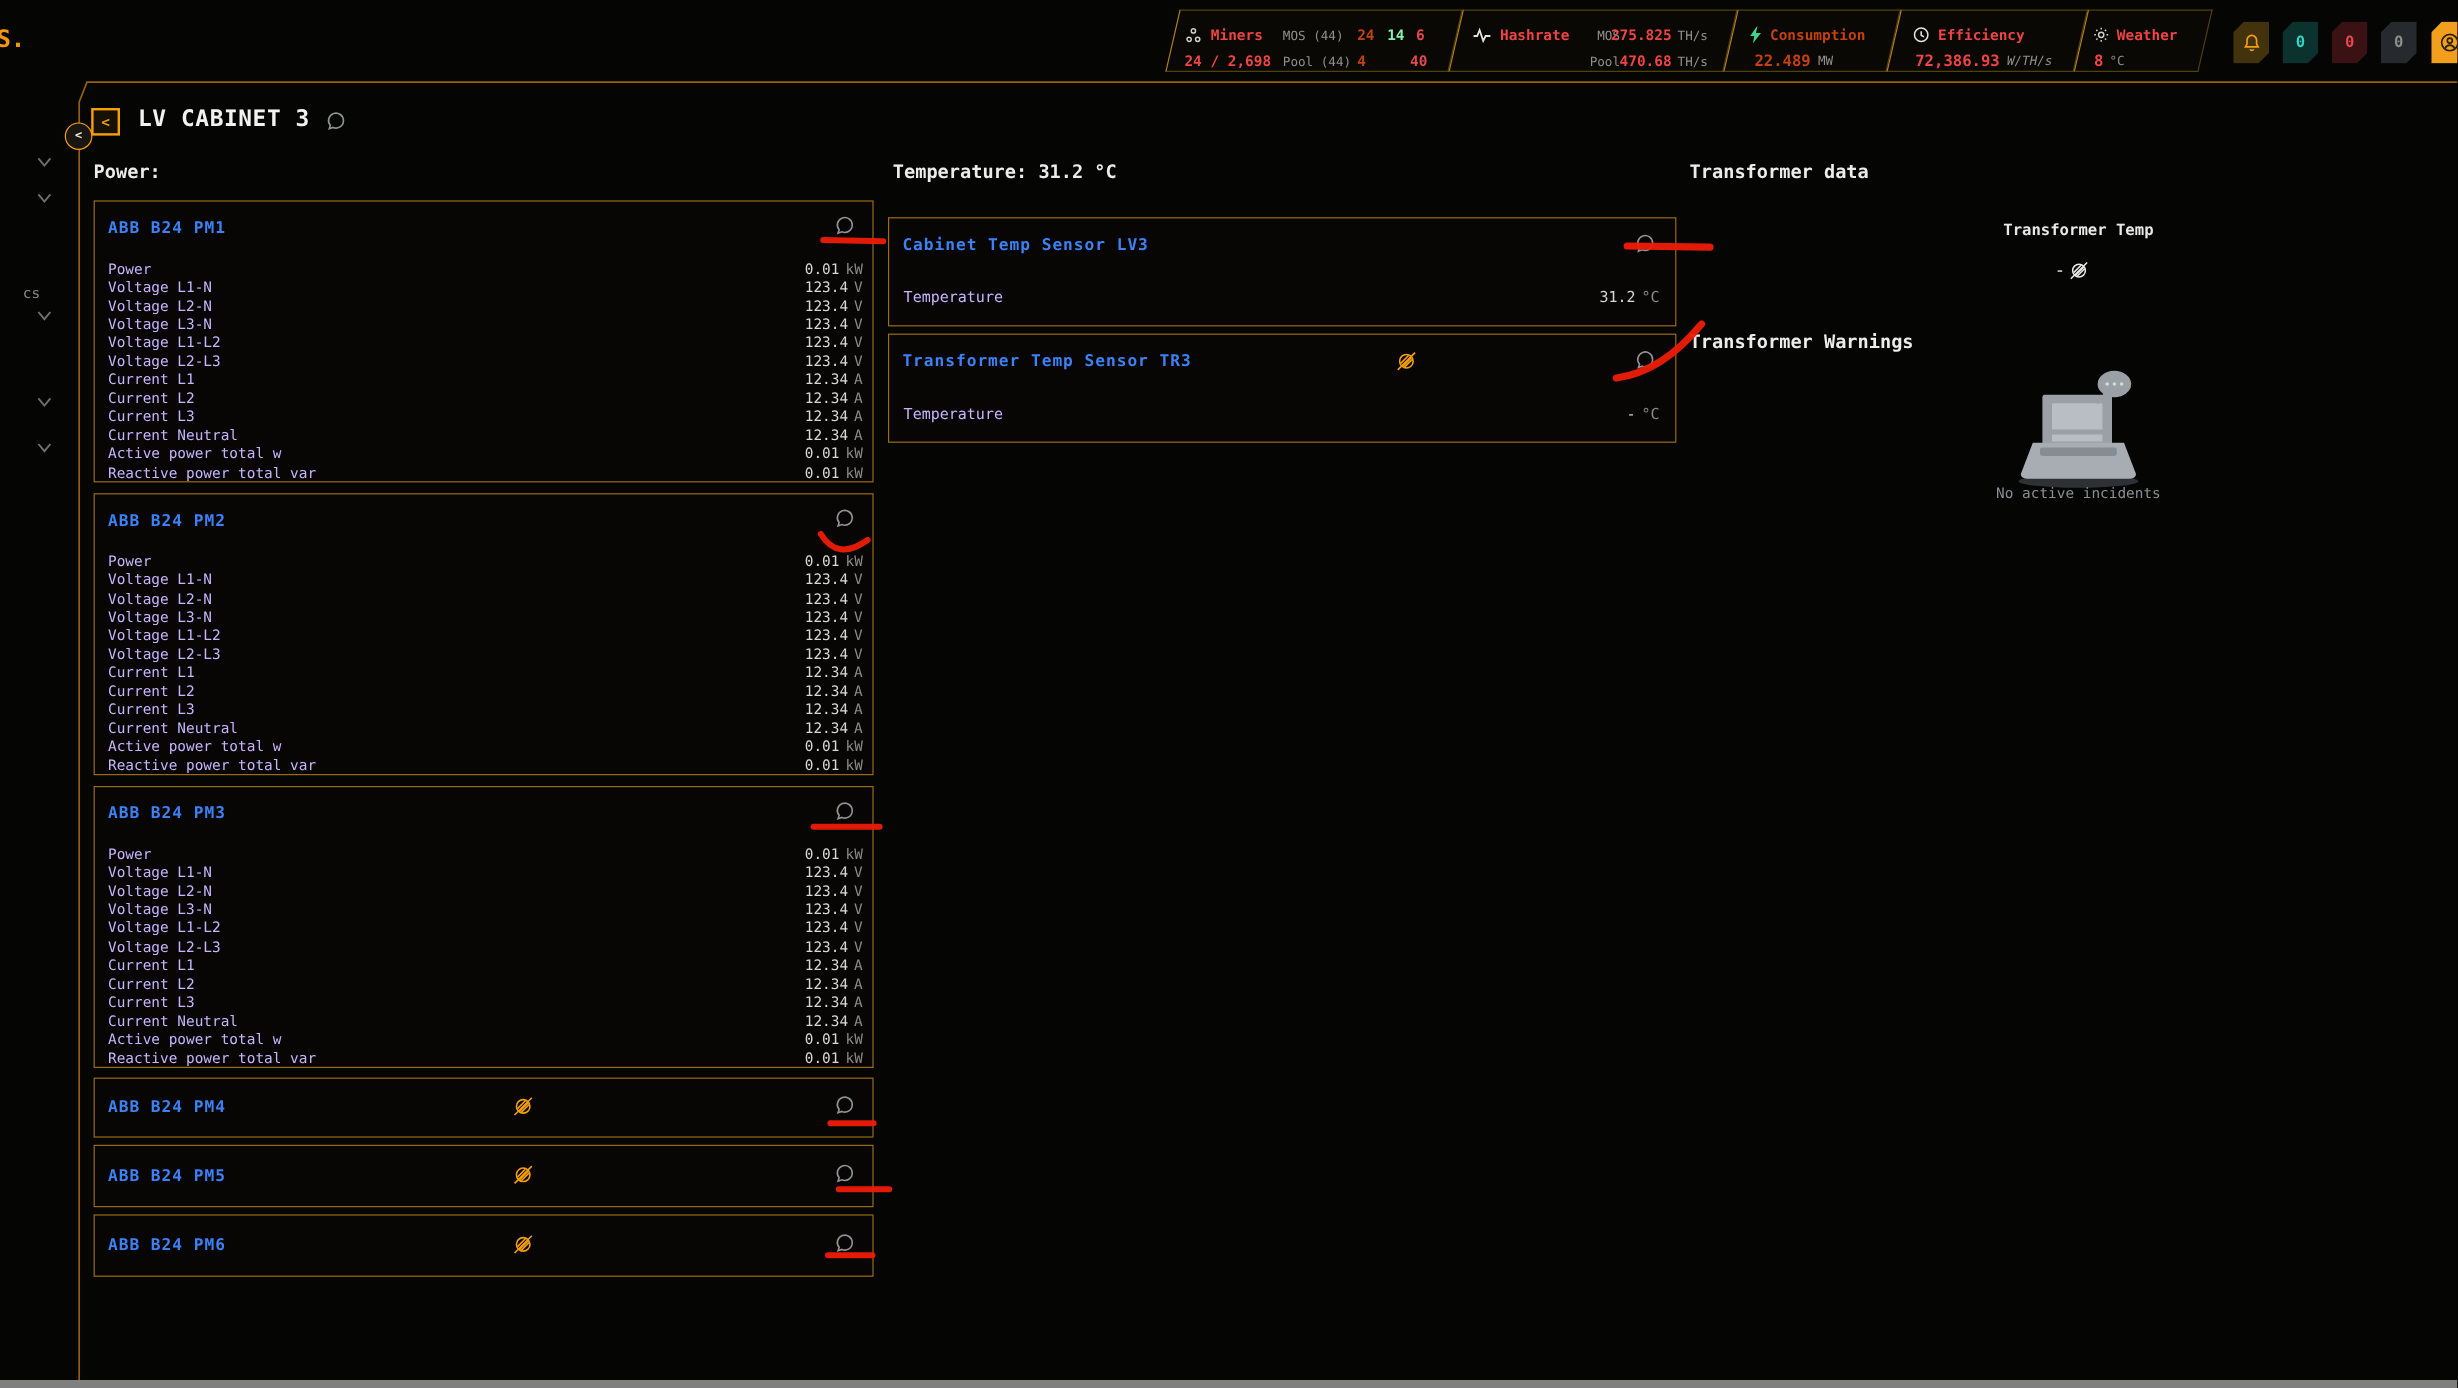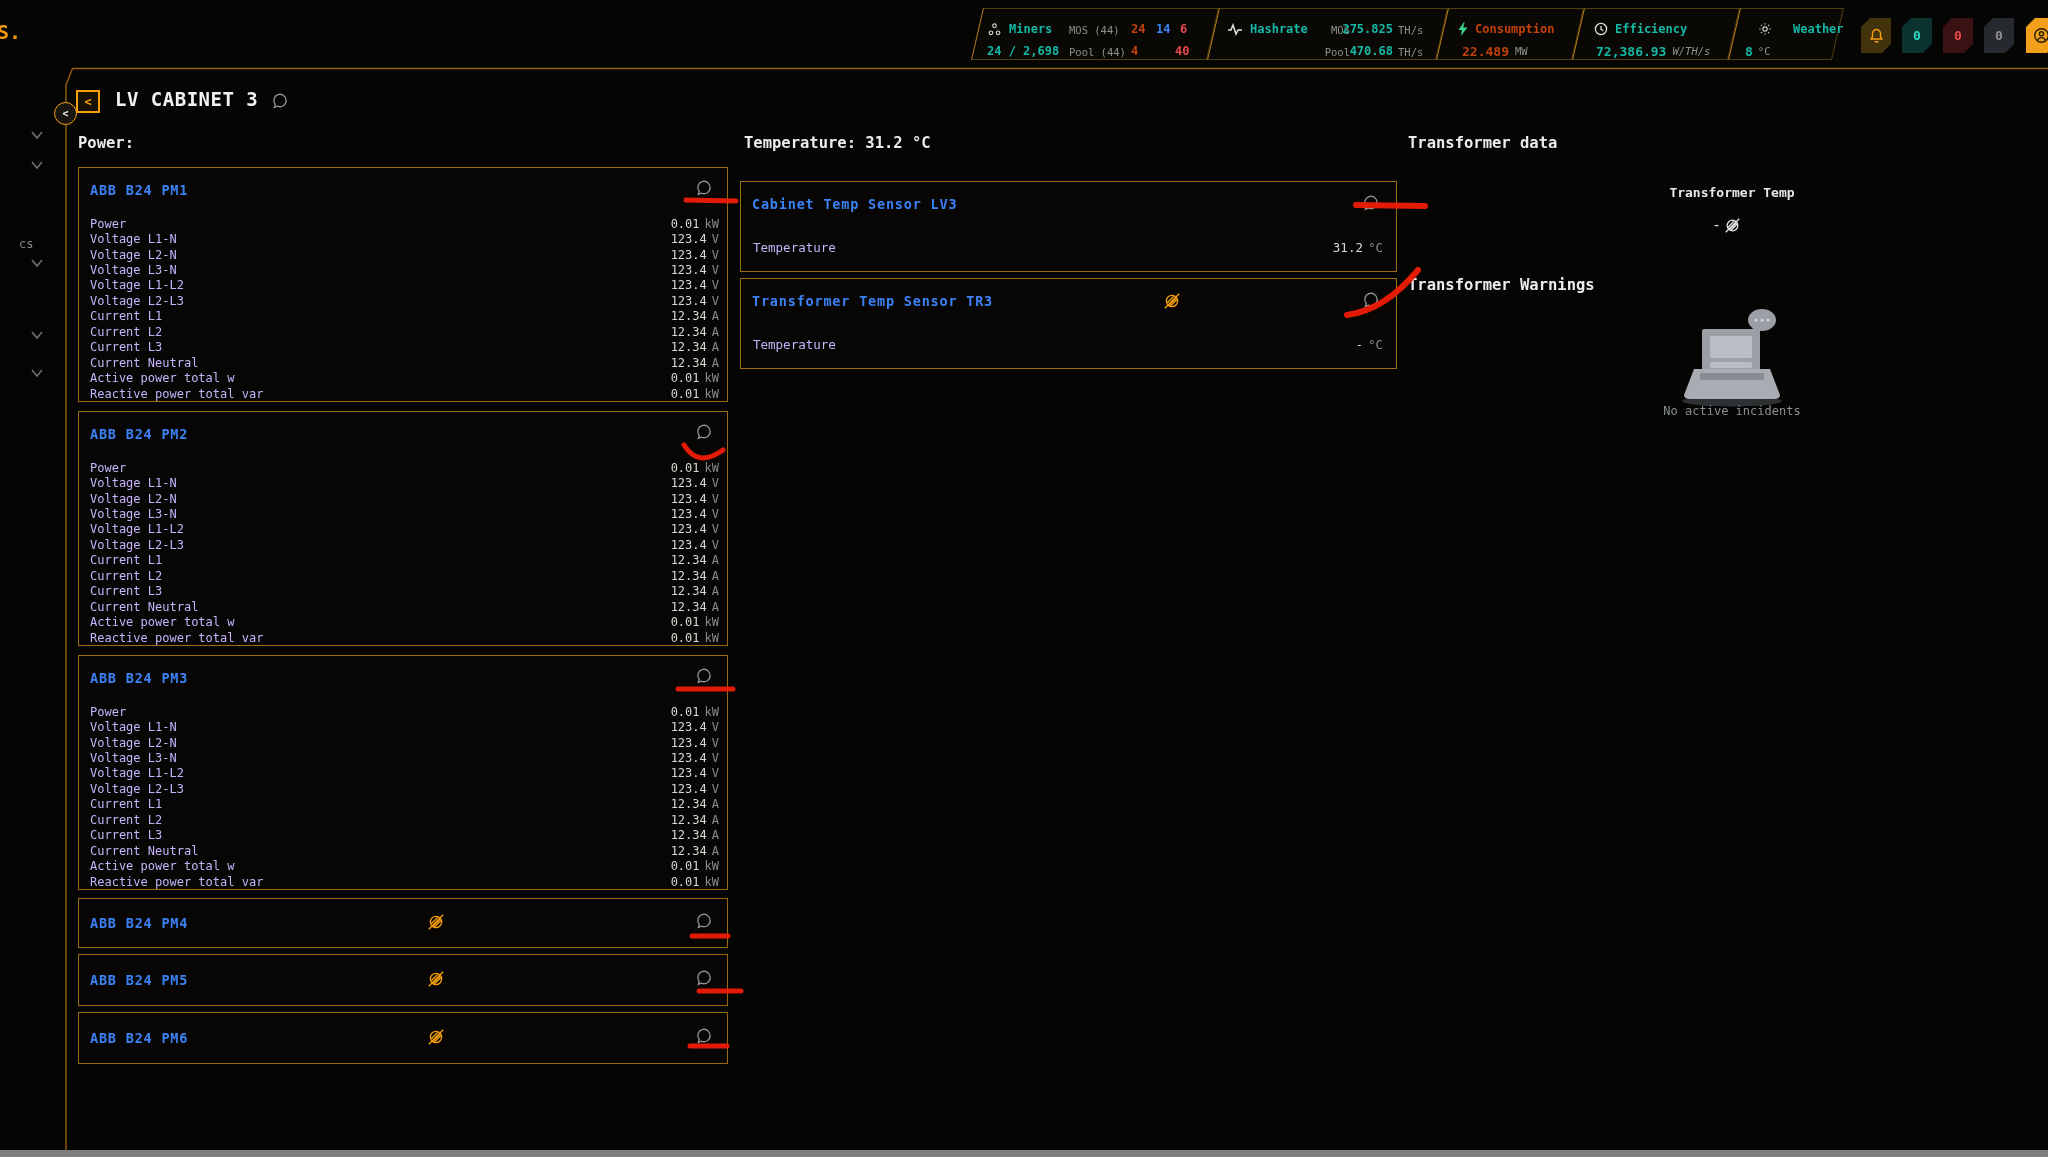--- a/index.html
+++ b/index.html
@@ -6,21 +6,21 @@
   #canvas{position:relative;width:2048px;height:1157px;background:#050504;overflow:hidden;
           font-family:"DejaVu Sans Mono","Liberation Mono",monospace;color:#e6e6e4;}
   .abs{position:absolute;}
   svg{display:block;}
   
   .stat-block{position:absolute;top:8px;height:52px;}
   .stat-skin{position:absolute;inset:0;transform:skewX(-13deg);border:1px solid #51400f;
              border-left:1px solid #b97f1e;background:rgba(16,13,6,.35);}
   .srow{position:absolute;height:16px;display:flex;align-items:center;gap:0;white-space:nowrap;}
   .b{font-weight:700;}
-  .wt{color:#14b8a6;} .gy{color:#8f8f8c;} .gn{color:#c2410c;} .og{color:#3b82f6;}
+  .wt{color:#ef4444;} .gy{color:#8f8f8c;} .gn{color:#c2410c;} .og{color:#86efac;}
   .rd{color:#e5484d;} .tl{color:#2fd6c3;}
   .f12{font-size:12px;} .f13{font-size:13px;} .f10{font-size:10.5px;}
   .hbtn{position:absolute;top:18px;width:30px;height:35px;display:flex;align-items:center;justify-content:center;
         font-size:13px;font-weight:700;cursor:pointer;
         clip-path:polygon(9px 0,100% 0,100% calc(100% - 9px),calc(100% - 9px) 100%,0 100%,0 9px);}
   
   .backsq{position:absolute;left:76px;top:90px;width:20px;height:19px;border:2px solid #f5a00a;background:#171104;
           color:#f5a00a;font-size:12px;font-weight:700;display:flex;align-items:center;justify-content:center;cursor:pointer;}
   .collapse-circle{position:absolute;left:54px;top:102px;width:21px;height:21px;border-radius:50%;
           border:1.5px solid #f5a00a;background:#191611;color:#e8e8e6;font-size:10px;font-weight:700;
@@ -175,21 +175,21 @@
       <span class="b wt f12">Efficiency</span>
     </div>
     <div class="srow" style="left:18px;top:35px;">
       <span class="b wt f13">72,386.93</span>
       <span class="gy f10" style="margin-left:6px;font-style:italic;">W/TH/s</span>
     </div>
   </div>
 
   <div class="stat-block" style="left:1734px;width:104px;">
     <div class="stat-skin"></div>
-    <div class="srow" style="left:24px;top:13px;gap:15px;">
+    <div class="srow" style="left:10px;top:13px;">
       <span style="margin-right:6px;">
           <svg width="14" height="14" viewBox="0 0 14 14">
             <g stroke="#cfcfcc" stroke-width="1.2" fill="none">
               <circle cx="7" cy="7" r="2.2"></circle>
               <path d="M7 1.2v1.4M7 11.4v1.4M1.2 7h1.4M11.4 7h1.4M2.9 2.9l1 1M10.1 10.1l1 1M11.1 2.9l-1 1M3.9 10.1l-1 1"></path>
             </g>
           </svg>
         </span>
       <span class="b wt f12">Weather</span>
     </div>

